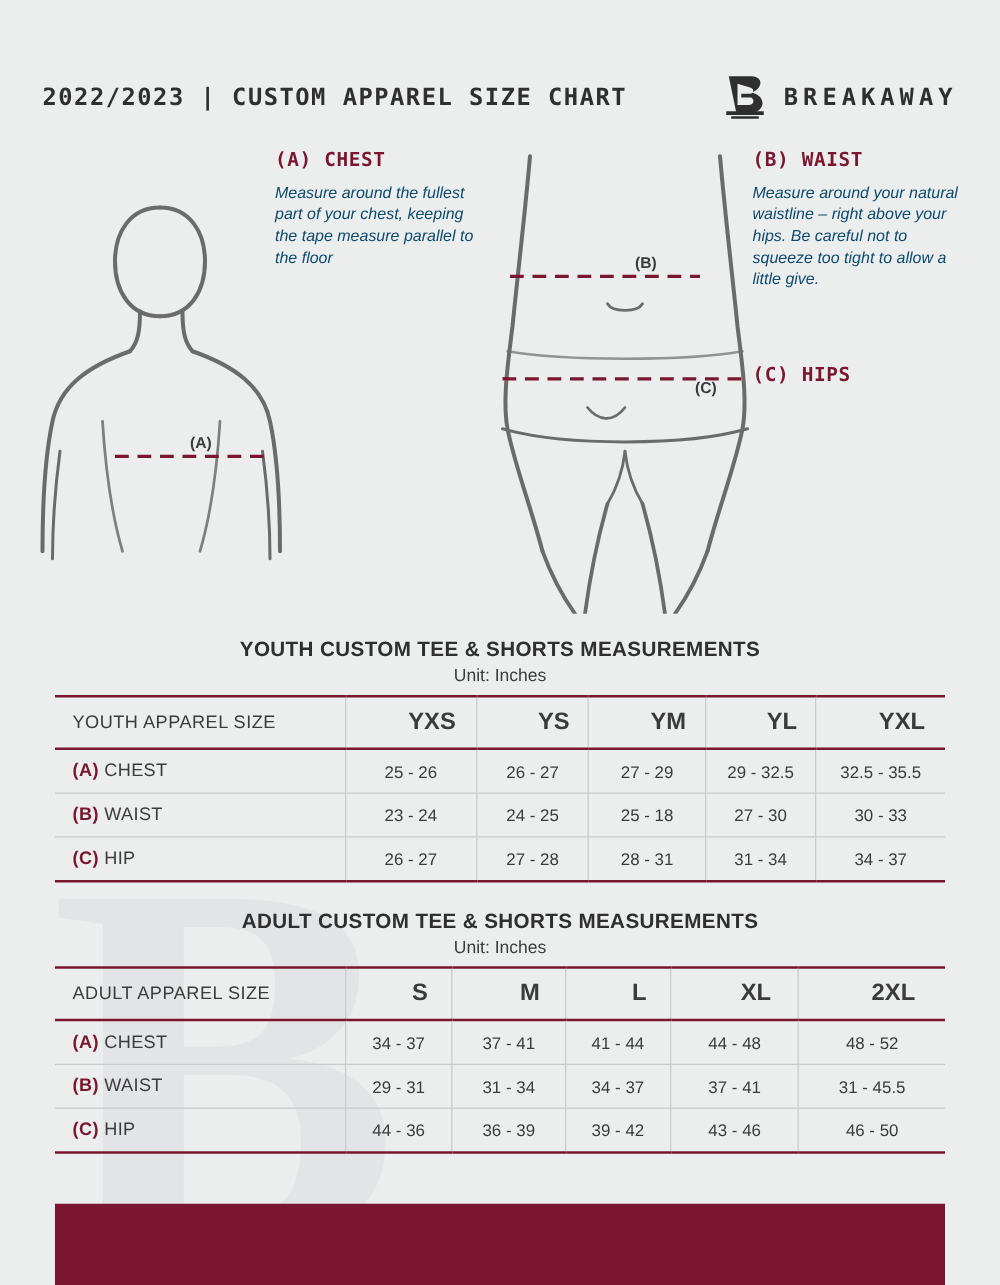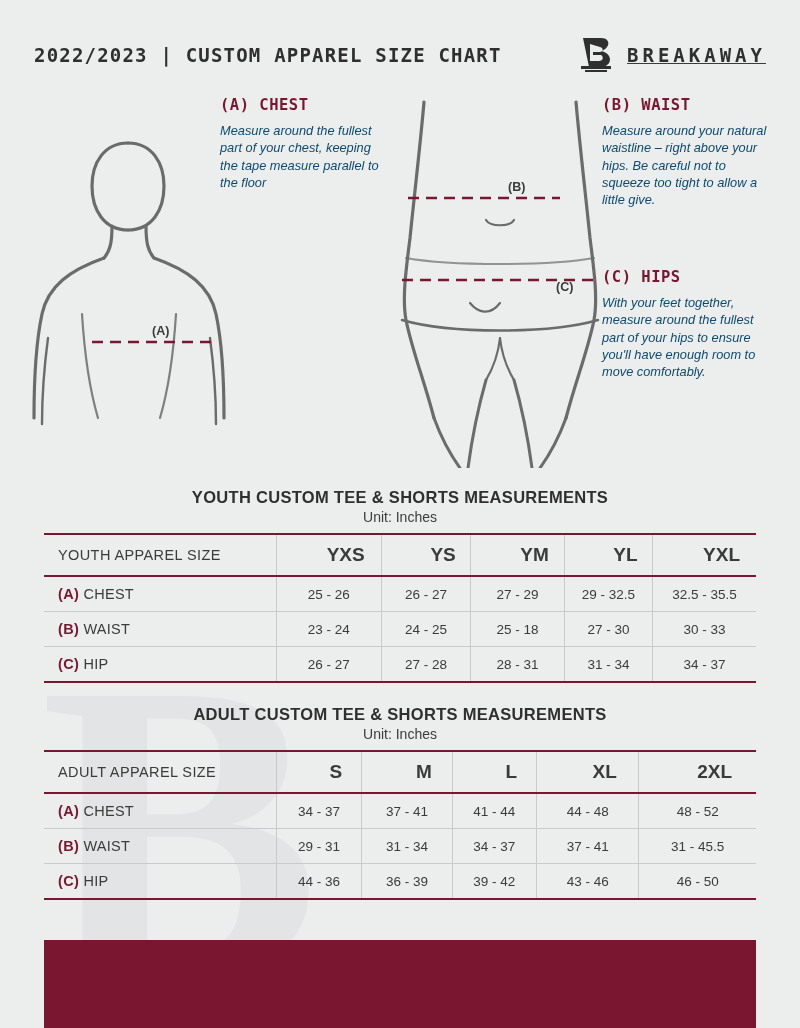--- a/index.html
+++ b/index.html
@@ -30,33 +30,33 @@
   }
 
   
   .header {
     position: relative;
     z-index: 2;
     display: flex;
     align-items: center;
     justify-content: space-between;
     padding: 36px 34px 0 34px;
+    margin-top: 23px;
   }
   .header-title {
     font-family: "DejaVu Sans Mono", monospace;
     font-size: 19px;
     font-weight: bold;
     letter-spacing: 1.2px;
     color: #2f2f2f;
   }
   .brand {
     display: flex;
     align-items: center;
     gap: 14px;
-    text-decoration: underline;
   }
   .brand-mark {
     width: 34px; height: 38px;
     position: relative;
   }
   .brand-name {
     font-family: "DejaVu Sans Mono", monospace;
     font-size: 19px;
     font-weight: bold;
     letter-spacing: 4px;
@@ -244,21 +244,20 @@
     <div class="callout callout-a">
       <h3>(A) CHEST</h3>
       <p>Measure around the fullest part of your chest, keeping the tape measure parallel to the floor</p>
     </div>
     <div class="callout callout-b">
       <h3>(B) WAIST</h3>
       <p>Measure around your natural waistline – right above your hips. Be careful not to squeeze too tight to allow a little give.</p>
     </div>
     <div class="callout callout-c">
       <h3>(C) HIPS</h3>
-      <p>With your feet together, measure around the fullest part of your hips to ensure you'll have enough room to move comfortably.</p>
     </div>
   </div>
 
   <div class="table-block">
     <div class="table-title">YOUTH CUSTOM TEE &amp; SHORTS MEASUREMENTS</div>
     <div class="table-unit">Unit: Inches</div>
     <table>
       <thead>
         <tr>
           <th class="hdr-label">YOUTH APPAREL SIZE</th>

